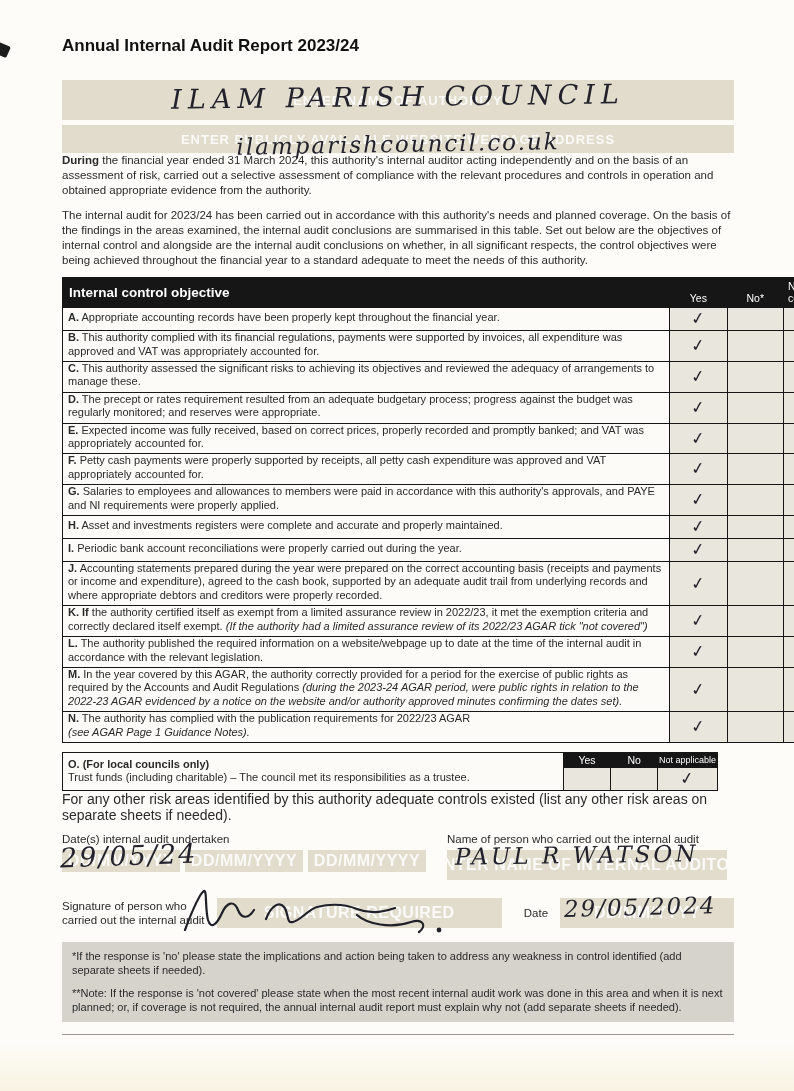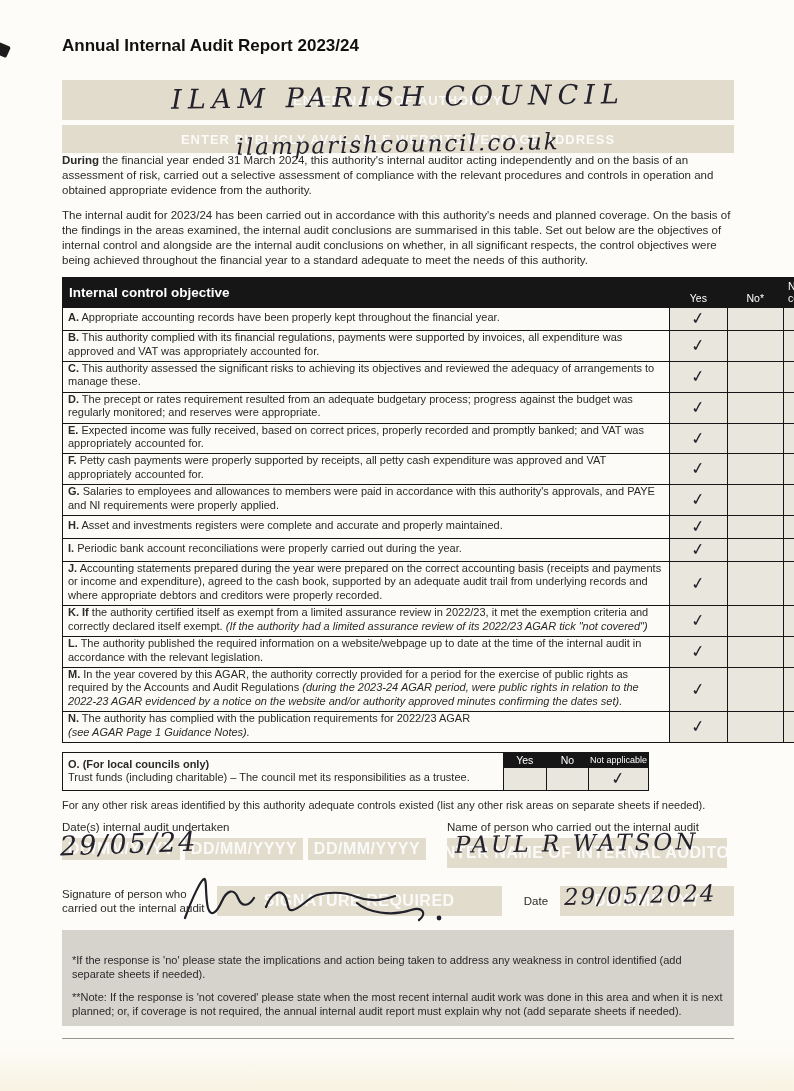--- a/index.html
+++ b/index.html
@@ -51,46 +51,46 @@
   th.col-nc{text-align:left;padding-left:4px;}
   td.obj{font-size:11px;line-height:1.22;padding:0 5px 3px;background:#fcfbf7;}
   td.tick-cell{background:var(--tick-cell);text-align:center;vertical-align:middle;}
   .rid{font-weight:bold;}
   .it{font-style:italic;}
   .blk{display:block;}
   .tick{display:inline-block;font-family:"DejaVu Sans",sans-serif;font-weight:700;
       font-size:17px;color:var(--ink);transform:rotate(-8deg) translateY(-1px);}
 
   
-  table.o-table{border-collapse:collapse;width:587px;margin-top:9px;}
+  table.o-table{border-collapse:collapse;width:656px;margin-top:9px;}
   table.o-table td, table.o-table th{border:1px solid #161616;}
   td.o-obj{font-size:11px;line-height:1.25;padding:2px 5px;background:#fcfbf7;}
   th.o-h{background:var(--table-header);color:#fff;font-weight:normal;font-size:10.5px;
       padding:1px 0;border-left:2px solid #e8e8e8;}
   th.o-na{font-size:9px;white-space:nowrap;padding:1px 1px;}
   table.o-table td.tick-cell{height:17px;}
 
-  .risk-note{font-size:11px;margin:8px 0 10px 0;}
+  .risk-note{font-size:14px;margin:0 0 10px 0;}
 
   .fields-row1{display:flex;margin-top:2px;}
   .field-label{font-size:11.5px;margin-bottom:5px;}
   .left-block{width:385px;}
   .right-block{width:287px;margin-left:0;}
   .date-strip{display:flex;gap:5px;position:relative;}
   .date-slot{position:relative;width:118px;height:22px;background:var(--input-beige);}
   .name-slot{position:relative;width:280px;height:30px;background:var(--input-beige);}
 
   .fields-row2{display:flex;align-items:center;margin-top:18px;}
   .sig-label{width:150px;font-size:11.5px;line-height:1.25;}
   .sig-slot{position:relative;width:292px;height:30px;background:var(--input-beige);margin-left:8px;}
   .sig-scribble{position:absolute;left:-46px;top:-12px;z-index:3;}
   .date-word{font-size:11.5px;margin-left:22px;}
   .sig-date-slot{position:relative;width:178px;height:30px;background:var(--input-beige);margin-left:12px;}
 
-  .footnote-panel{background:var(--footnote-bg);padding:23px 10px 8px;margin-top:14px;}
+  .footnote-panel{background:var(--footnote-bg);padding:7px 10px 8px;margin-top:14px;}
   .footnote-panel p{font-size:11px;line-height:1.3;margin:0;}
   .footnote-panel p + p{margin-top:8px;}
 
   .footer{margin-top:12px;border-top:1px solid #9b9890;padding-top:4px;display:flex;
       justify-content:space-between;font-size:11.5px;line-height:1.3;}
 </style>
 </head>
 <body>
 
 <div class="page">

